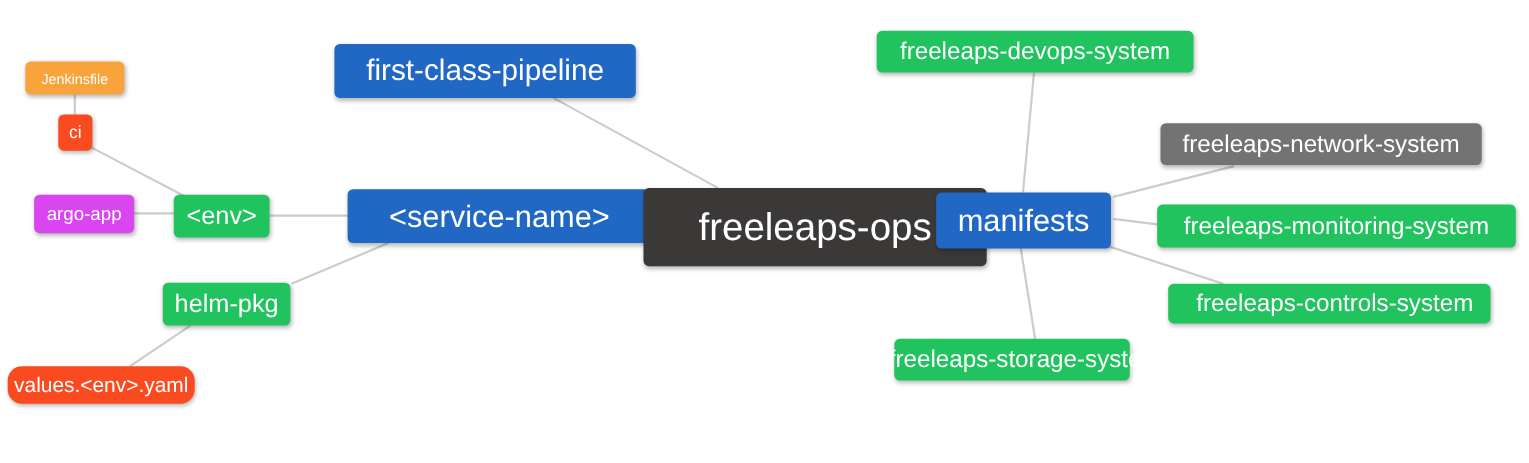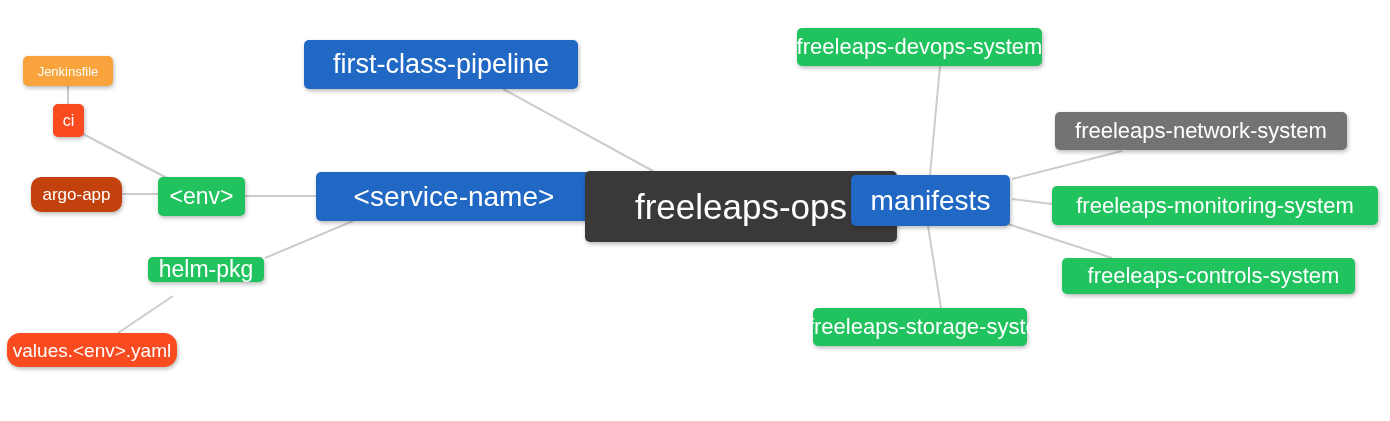--- a/index.html
+++ b/index.html
@@ -37,27 +37,27 @@
     white-space: nowrap;
     cursor: default;
     line-height: 1;
     box-sizing: border-box;
   }
   
   .n-jenkinsfile { left: 23px;   top: 28px;  width: 90px;  height: 30px; font-size: 13px; margin-top: 28px; }
   .n-ci          { left: 53px;   top: 104px; width: 31px;  height: 33px; font-size: 16px; }
   .n-argo        { left: 31px;   top: 177px; width: 91px;  height: 35px; font-size: 17px; }
   .n-env         { left: 158px;  top: 177px; width: 87px;  height: 39px; font-size: 23px; }
-  .n-helm        { left: 148px;  top: 257px; width: 116px; height: 25px; font-size: 23px; }
+  .n-helm        { left: 148px;  top: 257px; width: 116px; height: 39px; font-size: 23px; }
   .n-values      { left: 7px;    top: 333px; width: 170px; height: 34px; font-size: 19px; border-radius: 13px; }
   .n-fcp         { left: 304px;  top: 40px;  width: 274px; height: 49px; font-size: 27px; }
   .n-service     { left: 316px;  top: 172px; width: 276px; height: 49px; font-size: 28px; }
   .n-ops         { left: 585px;  top: 171px; width: 312px; height: 71px; font-size: 35px; }
   .n-manifests   { left: 851px;  top: 175px; width: 159px; height: 51px; font-size: 28px; }
-  .n-devops      { left: 797px;  top: 28px;  width: 245px; height: 38px; font-size: 22px; }
+  .n-devops      { left: 797px;  top: 28px;  width: 288px; height: 38px; font-size: 22px; }
   .n-network     { left: 1055px; top: 112px; width: 292px; height: 38px; font-size: 22px; }
   .n-monitoring  { left: 1052px; top: 186px; width: 326px; height: 39px; font-size: 22px; }
   .n-controls    { left: 1062px; top: 258px; width: 293px; height: 36px; font-size: 22px; }
   .n-storage     { left: 813px;  top: 308px; width: 214px; height: 38px; font-size: 22px; padding-left: 24px; }
 </style>
 </head>
 <body>
 
 <div class="canvas">
 
@@ -77,21 +77,21 @@
       <line x1="1012" y1="199" x2="1052" y2="204"></line>
       <line x1="1008" y1="224" x2="1112" y2="258"></line>
       <line x1="928" y1="226" x2="941" y2="308"></line>
     </g>
   </svg>
 
   <div class="node n-jenkinsfile" style="background: rgb(248, 163, 59);">Jenkinsfile</div>
 
   <div class="node n-ci" style="background: rgb(250, 74, 31);">ci</div>
 
-  <div class="node n-argo" style="background: #c2410c; border-radius: 10px;">argo-app</div>
+  <div class="node n-argo" style="background: #d946ef;">argo-app</div>
 
   <div class="node n-env" style="background: rgb(33, 195, 95);">&lt;env&gt;</div>
 
   <div class="node n-helm" style="background: rgb(33, 195, 95);">helm-pkg</div>
 
   <div class="node n-values" style="background: rgb(250, 74, 31);">values.&lt;env&gt;.yaml</div>
 
   <div class="node n-fcp" style="background: rgb(32, 104, 196);">first-class-pipeline</div>
 
   <div class="node n-service" style="background: rgb(32, 104, 196);">&lt;service-name&gt;</div>

